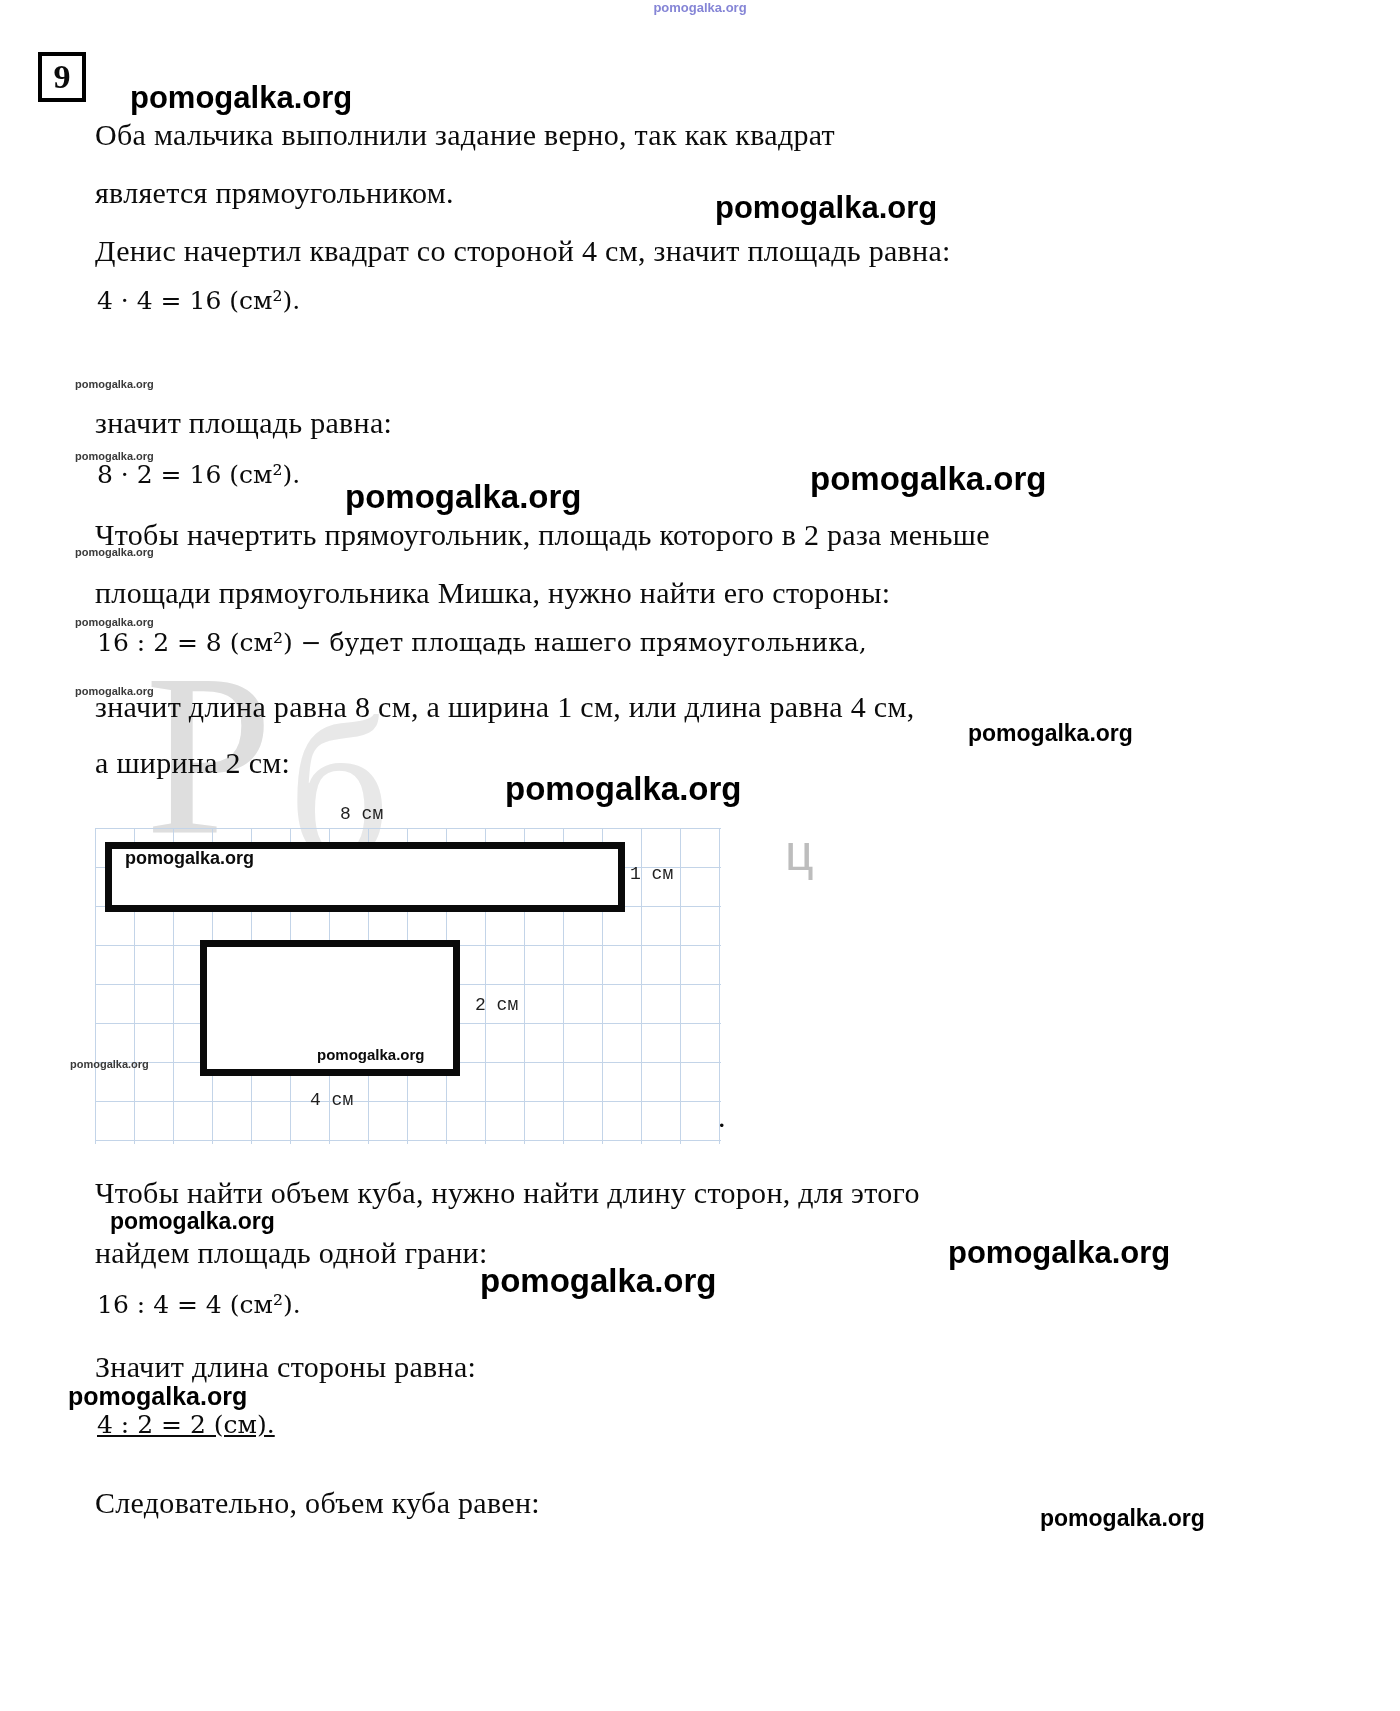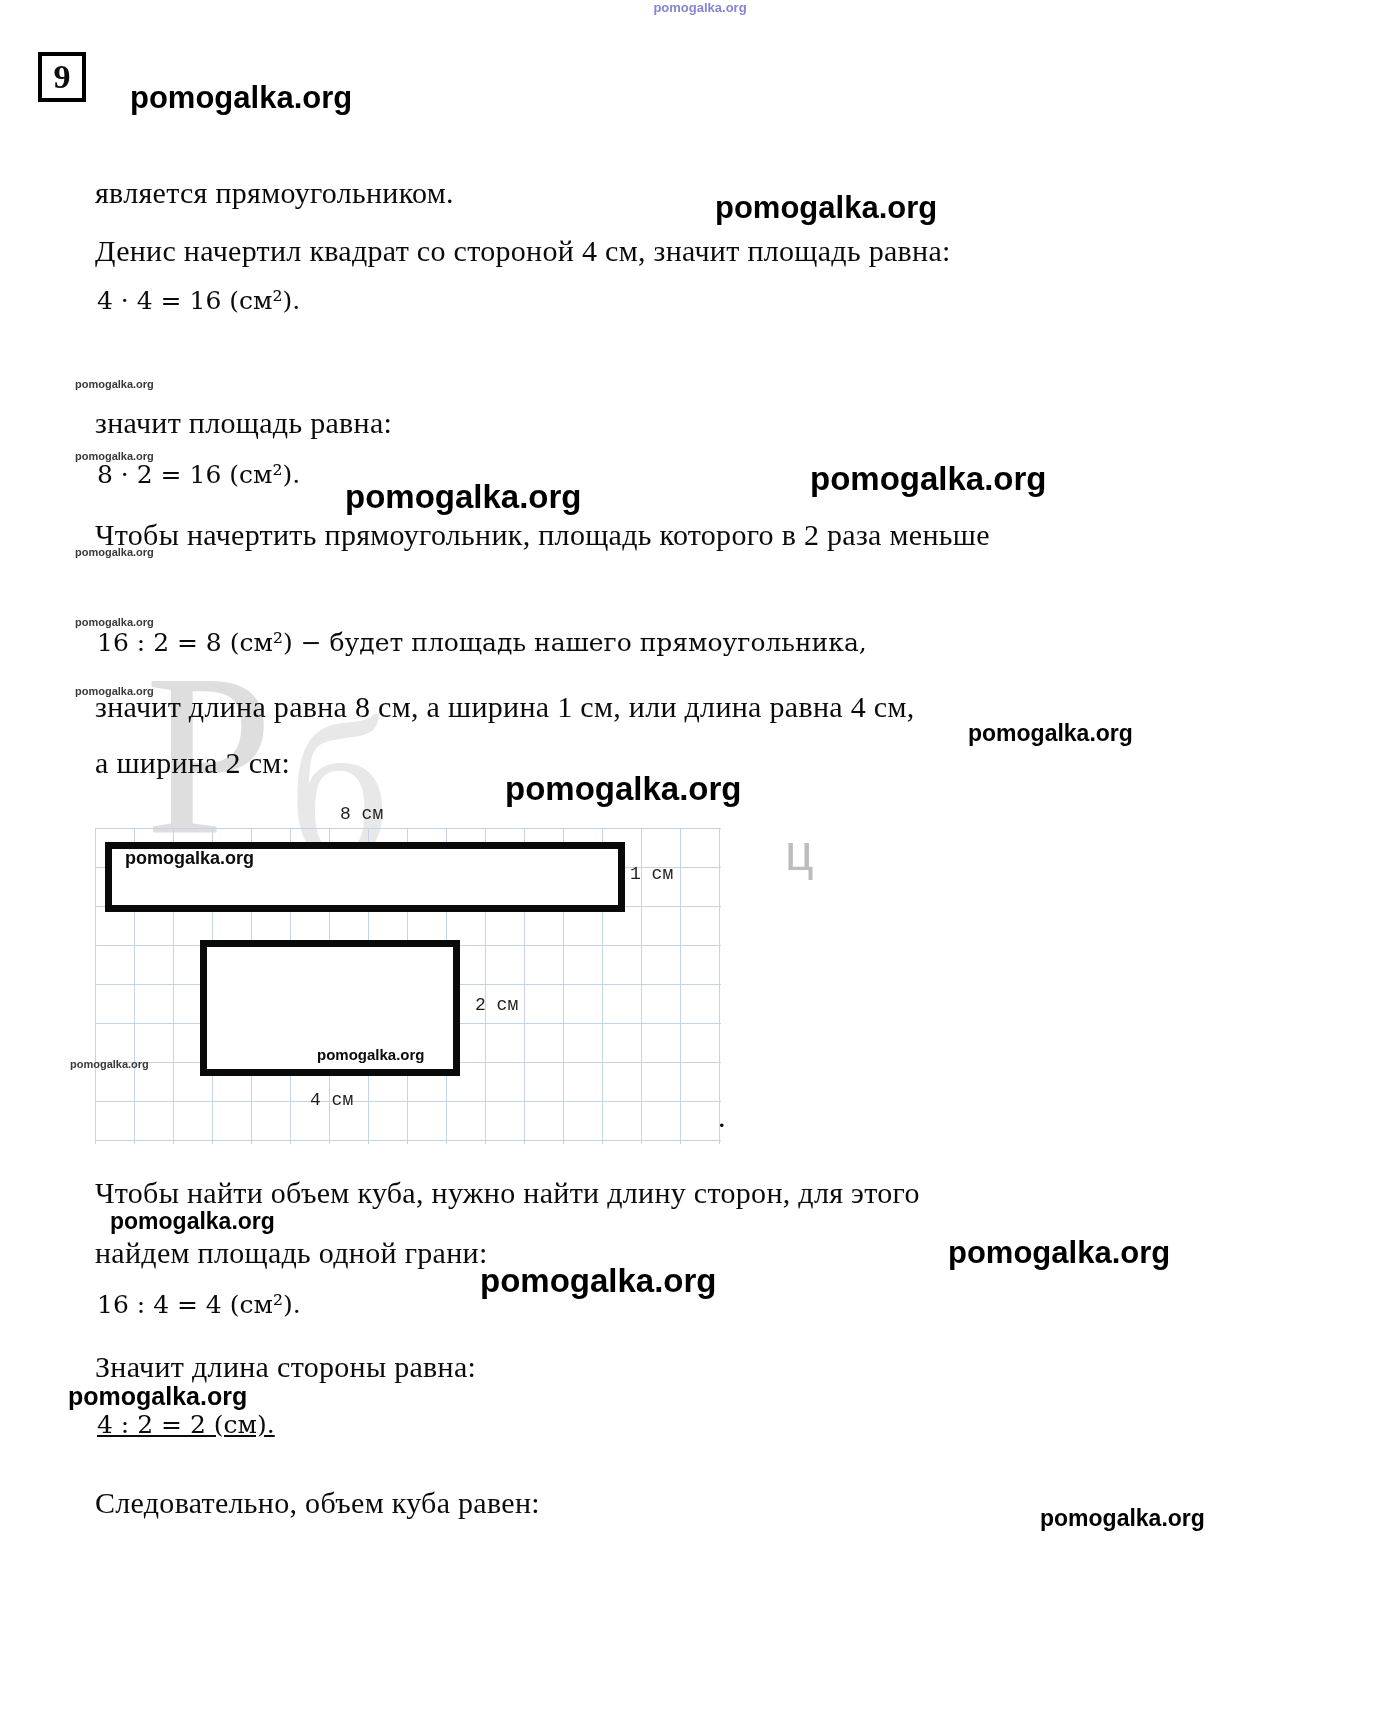--- a/index.html
+++ b/index.html
@@ -91,26 +91,28 @@
   <span class="wm wm-l">pomogalka.org</span>
   <span class="wm wm-m">pomogalka.org</span>
 
   <span class="wm-tiny t1">pomogalka.org</span>
   <span class="wm-tiny t2">pomogalka.org</span>
   <span class="wm-tiny t3">pomogalka.org</span>
   <span class="wm-tiny t4">pomogalka.org</span>
   <span class="wm-tiny t5">pomogalka.org</span>
   <span class="wm-tiny t6">pomogalka.org</span>
 
+  <div class="line y-l1">Оба мальчика выполнили задание верно, так как квадрат</div>
   <div class="line y-l2">является прямоугольником.</div>
   <div class="line y-l3">Денис начертил квадрат со стороной 4 см, значит площадь равна:</div>
   <div class="formula y-f1">4 · 4 = 16 (см²).</div>
   <div class="line y-l5">значит площадь равна:</div>
   <div class="formula y-f2">8 · 2 = 16 (см²).</div>
   <div class="line y-l6">Чтобы начертить прямоугольник, площадь которого в 2 раза меньше</div>
+  <div class="line y-l7">площади прямоугольника Мишка, нужно найти его стороны:</div>
   <div class="formula y-f3">16 : 2 = 8 (см²) − будет площадь нашего прямоугольника,</div>
   <div class="line y-l8">значит длина равна 8 см, а ширина 1 см, или длина равна 4 см,</div>
   <div class="line y-l9">а ширина 2 см:</div>
 
   <div class="grid">
     <span class="dlabel dl-top">8 см</span>
     <div class="rect rect1"></div>
     <span class="wm-rect1">pomogalka.org</span>
     <span class="dlabel dl-right1">1 см</span>
     <div class="rect rect2"></div>

